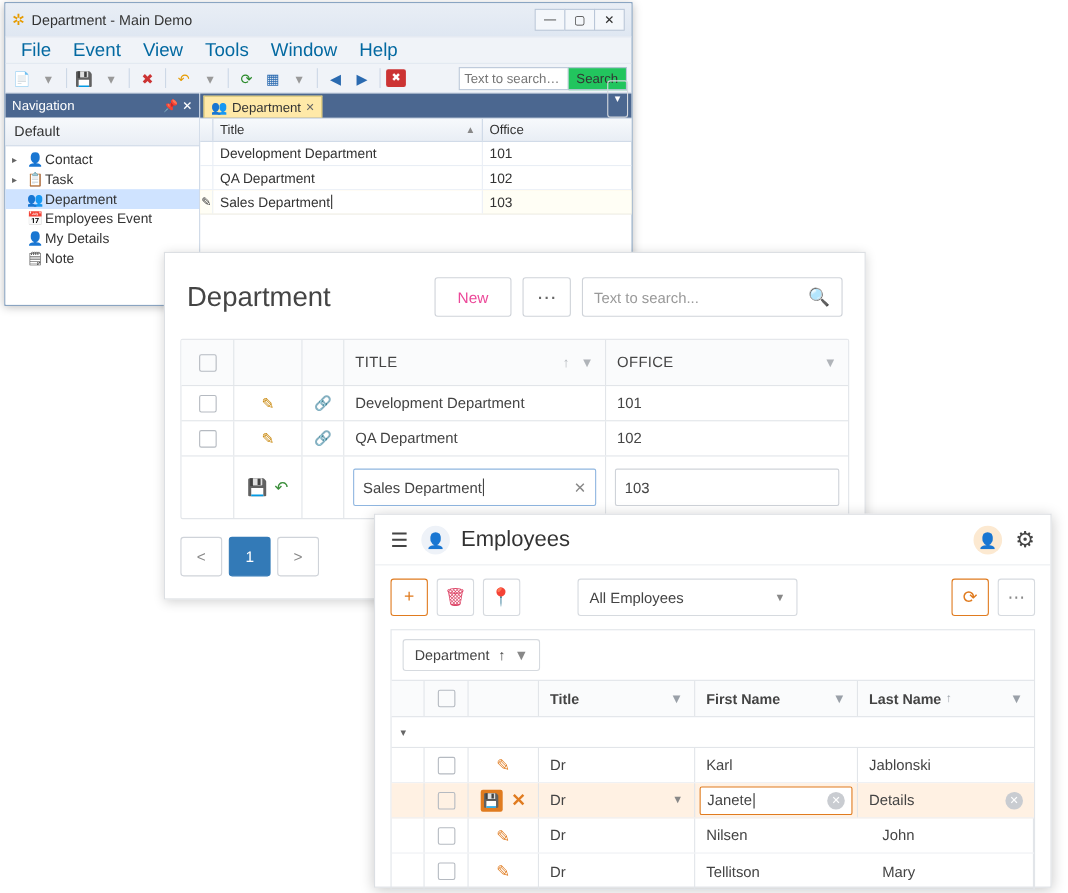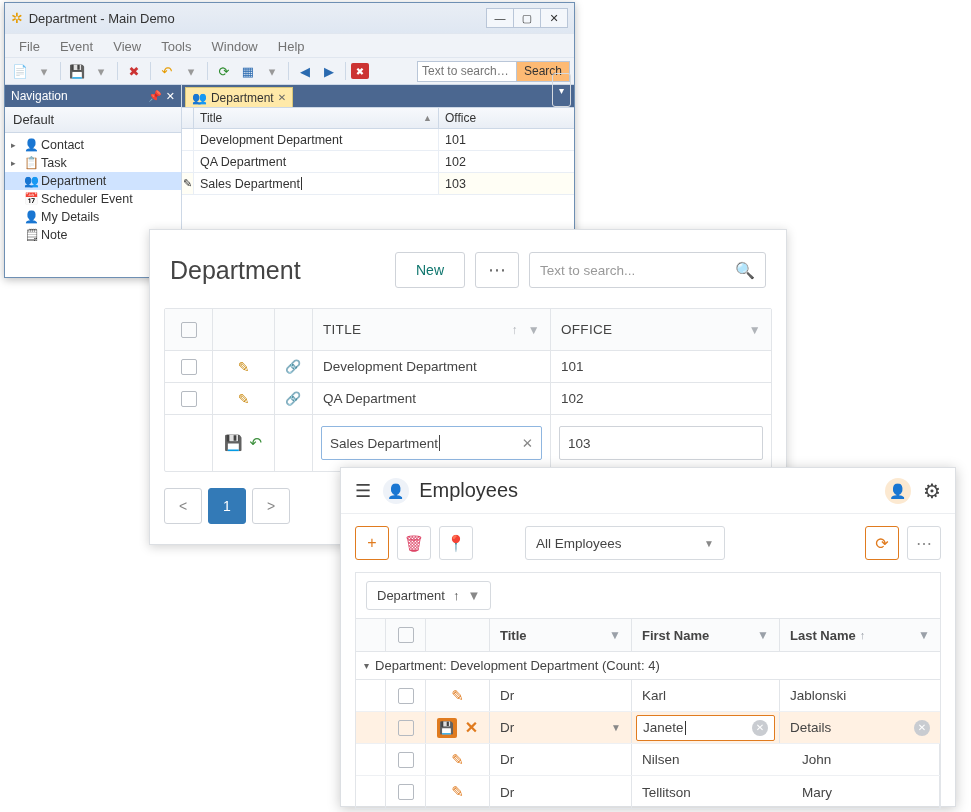--- a/index.html
+++ b/index.html
@@ -4,28 +4,28 @@
 <style>
   * { box-sizing: border-box; margin: 0; padding: 0; font-family: "Segoe UI", Tahoma, sans-serif; }
   body { background: #fff; width: 971px; height: 812px; position: relative; overflow: hidden; }
 
   
   .win1 { position:absolute; left:4px; top:2px; width:571px; border:1px solid #6e8fb3; box-shadow:0 2px 8px rgba(0,0,0,.25); background:#fff; }
   .win1-titlebar { height:30px; background:linear-gradient(#e9eef5,#dfe7f2); display:flex; align-items:center; padding:0 6px; font-size:13px; color:#333; }
   .win1-titlebar .gear { color:#e69b00; margin-right:6px; font-size:14px;}
   .win1-titlebar .spacer{flex:1;}
   .win1-titlebar .wbtn { width:28px; height:20px; border:1px solid #b9c6d8; background:#f4f7fb; margin-left:-1px; display:flex; align-items:center; justify-content:center; font-size:11px; color:#333; cursor:default;}
-  .win1-menu { height:24px; background:#f0f3f8; display:flex; padding:0 4px; font-size:13px; color:#737373; align-items:flex-end; border-top:1px solid #e0e6ef;}
+  .win1-menu { height:24px; background:#f0f3f8; display:flex; padding:0 4px; font-size:17px; color:#0369a1; align-items:center; border-top:1px solid #e0e6ef;}
   .win1-menu div{padding:3px 10px;}
   .win1-toolbar{height:28px; background:#f0f3f8; border-top:1px solid #e0e6ef; border-bottom:1px solid #cdd8e6; display:flex; align-items:center; padding:0 4px; gap:2px;}
   .tbtn{width:22px;height:22px;display:flex;align-items:center;justify-content:center;font-size:13px;}
   .tsep{width:1px;height:18px;background:#cdd8e6;margin:0 3px;}
   .searchbox{margin-left:auto; display:flex;}
   .searchbox input{width:100px;height:21px;border:1px solid #b9c6d8;font-size:12px;padding:0 4px;color:#888;}
-  .searchbox button{height:21px;border:1px solid #b9c6d8;border-left:none;background:#fdba74;font-size:12px;padding:0 7px;color:#333;}
+  .searchbox button{height:21px;border:1px solid #b9c6d8;border-left:none;background:#22c55e;font-size:12px;padding:0 7px;color:#333;}
   .win1-body{display:flex; background:#fff;}
   .navpanel{width:177px;border-right:1px solid #cdd8e6;}
   .nav-hdr{height:22px;background:#4b6790;color:#fff;font-size:12px;display:flex;align-items:center;padding:0 6px;}
   .nav-hdr .spacer{flex:1;}
   .nav-hdr .pin,.nav-hdr .x{font-size:11px;margin-left:4px;}
   .nav-default{height:26px;background:linear-gradient(#f7f9fc,#e9eef5);border-bottom:1px solid #cdd8e6;font-size:13px;color:#333;display:flex;align-items:center;padding:0 8px;}
   .navlist{font-size:12.5px;color:#333;padding:3px 0;}
   .navitem{height:18px;display:flex;align-items:center;padding:0 6px;}
   .navitem .arrow{width:12px;color:#666;font-size:9px;}
   .navitem .icon{width:18px;text-align:center;font-size:12px;}
@@ -41,21 +41,21 @@
   .gridrow.editing{background:#fff4cf;}
   .gridrow.editing .gcell{background:#fffef5;}
   .gridrow.editing .pencil{font-size:11px;}
   .gridarea{flex:1;}
 
   
   .win2{position:absolute;left:149px;top:229px;width:638px;border:1px solid #dcdfe3;background:#fff;box-shadow:0 2px 10px rgba(0,0,0,.18); padding-bottom:20px;}
   .w2-hdr{display:flex;align-items:center;padding:22px 20px 20px 20px;gap:10px;}
   .w2-title{font-size:25px;color:#444;font-weight:300;flex:1;}
   .btn{border:1px solid #cfd3d9;background:#fff;border-radius:3px;height:36px;display:flex;align-items:center;justify-content:center;font-size:14px;}
-  .btn-new{color:#0f766e;width:70px;}
+  .btn-new{color:#ec4899;width:70px;}
   .btn-icn{width:44px;color:#666;font-size:18px;}
   .w2-search{flex:1;display:flex;align-items:center;border:1px solid #cfd3d9;border-radius:3px;height:36px;padding:0 10px;color:#999;font-size:13.5px;max-width:250px;}
   .w2-search .spacer{flex:1;}
   .w2-grid{margin:0 14px;border:1px solid #e2e5e9;border-radius:2px;}
   .w2-row{display:flex;align-items:stretch;border-bottom:1px solid #e2e5e9;}
   .w2-row:last-child{border-bottom:none;}
   .w2-col-ck{width:48px;border-right:1px solid #e2e5e9;display:flex;align-items:center;justify-content:center;}
   .w2-col-ick{width:62px;border-right:1px solid #e2e5e9;display:flex;align-items:center;justify-content:center;gap:6px;}
   .w2-col-ic2{width:38px;border-right:1px solid #e2e5e9;display:flex;align-items:center;justify-content:center;}
   .w2-col-title{flex:1;border-right:1px solid #e2e5e9;padding:8px 10px;font-size:13.5px;color:#444;display:flex;align-items:center;}
@@ -182,21 +182,21 @@
             <span>Task</span>
           </div>
           <div class="navitem active">
             <span class="arrow"></span>
             <span class="icon">👥</span>
             <span>Department</span>
           </div>
           <div class="navitem">
             <span class="arrow"></span>
             <span class="icon">📅</span>
-            <span>Scheduler Event</span>
+            <span>Employees Event</span>
           </div>
           <div class="navitem">
             <span class="arrow"></span>
             <span class="icon">👤</span>
             <span>My Details</span>
           </div>
           <div class="navitem">
             <span class="arrow"></span>
             <span class="icon">🗒</span>
             <span>Note</span>
@@ -377,21 +377,20 @@
         <span class="filtericon">▼</span>
       </div>
       <div class="w3c c-ln">
         <span>Last Name</span>
         <span class="sorticon">↑</span>
         <span class="filtericon">▼</span>
       </div>
     </div>
     <div class="w3-group">
       <span style="font-size:10px;color:#666">▾</span>
-      <span>Department: Development Department (Count: 4)</span>
     </div>
     <div id="w3rows">
         <div class="w3-row">
           <div class="w3c c-exp"></div>
     <div class="w3c c-ck">
             <div class="ck"></div>
           </div>
     <div class="w3c c-act">
             <span class="pencil">✎</span>
           </div>

